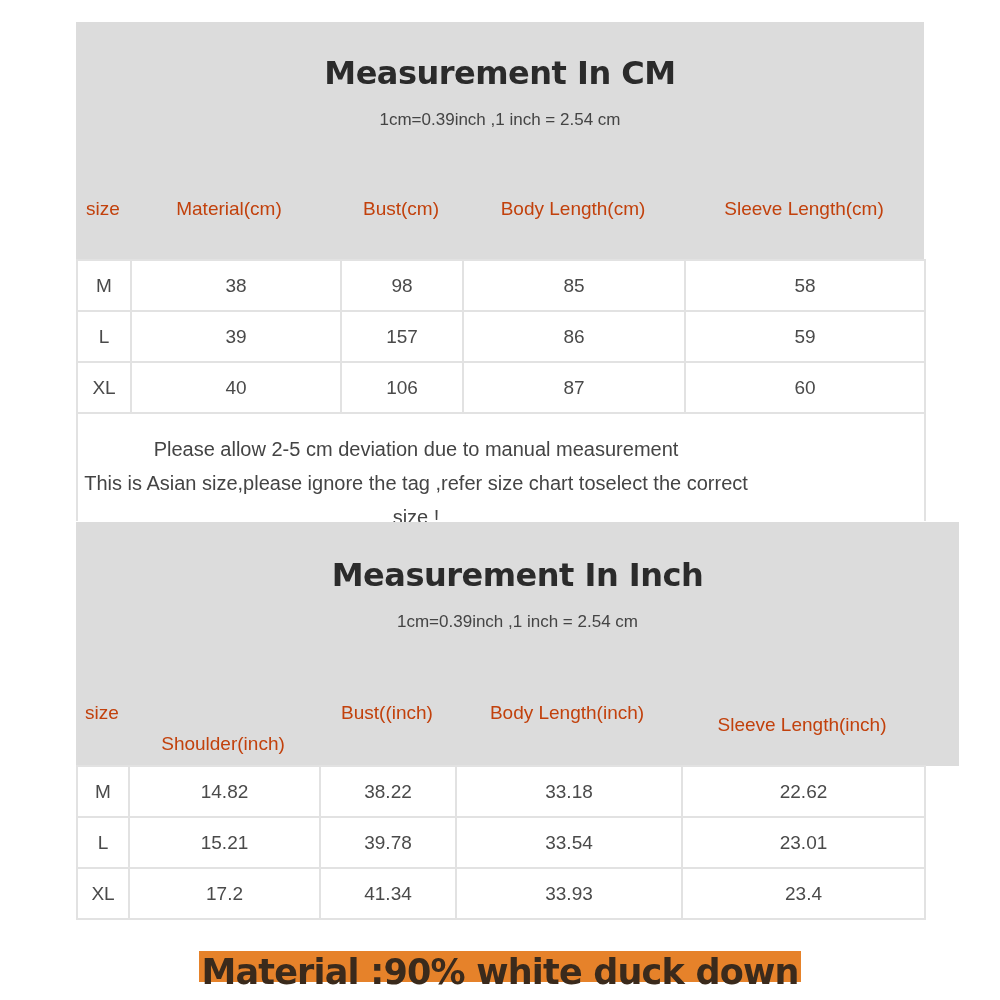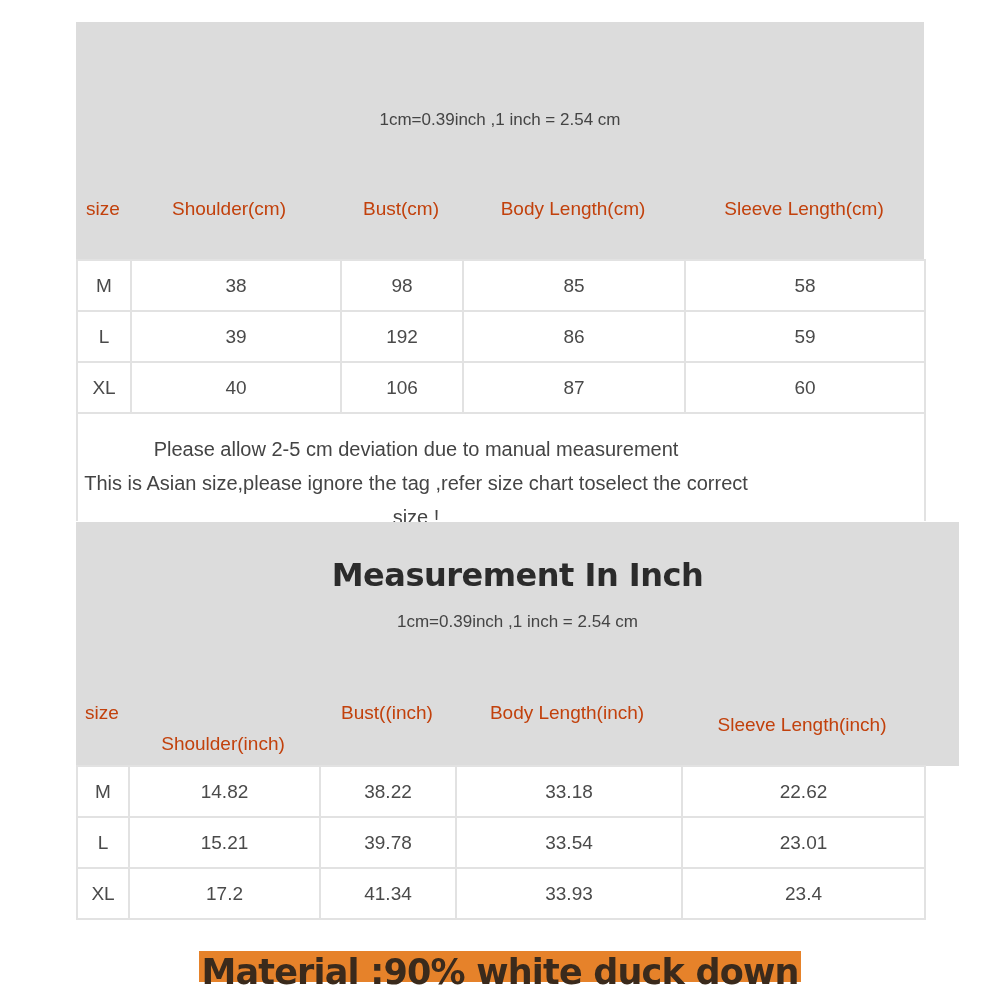--- a/index.html
+++ b/index.html
@@ -11,24 +11,25 @@
   .hdr { position:absolute; top:0; font-size:19px; color:#c2410c; white-space:nowrap; transform:translateX(-50%); }
   table.grid { position:absolute; left:76px; width:848px; border-collapse:collapse; table-layout:fixed; background:#fff; }
   table.grid td { border:2px solid #e2e2e2; text-align:center; font-size:19px; color:#4a4a4a; padding:0; }
   .note { position:absolute; left:76px; width:680px; text-align:center; font-size:20px; color:#444; line-height:34px; }
   .material { position:absolute; left:199px; top:951px; width:602px; height:31px; background:#e6822a; font-family:"DejaVu Sans", sans-serif; font-weight:bold; font-size:35px; color:#3a2a1c; line-height:42px; text-align:center; letter-spacing:-0.8px; white-space:nowrap; }
 </style>
 </head>
 <body>
 
 <div class="panel gray" style="top:22px;height:238px;">
+  <div class="title" style="top:32px;">Measurement In CM</div>
   <div class="sub" style="top:88px;">1cm=0.39inch ,1 inch = 2.54 cm</div>
   <div style="position:absolute;left:0;top:176px;width:100%;height:30px;">
     <span class="hdr" style="left:27px;">size</span>
-    <span class="hdr" style="left:153px;">Shoulder(cm)</span>
+    <span class="hdr" style="left:153px;">Material(cm)</span>
     <span class="hdr" style="left:325px;">Bust(cm)</span>
     <span class="hdr" style="left:497px;">Body Length(cm)</span>
     <span class="hdr" style="left:728px;">Sleeve Length(cm)</span>
   </div>
 </div>
 
 <table class="grid" style="top:259px;">
   <colgroup>
     <col style="width:54px">
       <col style="width:210px">
@@ -40,21 +41,21 @@
       <tr style="height:51px;">
     <td>M</td>
     <td>38</td>
     <td>98</td>
     <td>85</td>
     <td>58</td>
   </tr>
   <tr style="height:51px;">
     <td>L</td>
     <td>39</td>
-    <td>192</td>
+    <td>157</td>
     <td>86</td>
     <td>59</td>
   </tr>
   <tr style="height:51px;">
     <td>XL</td>
     <td>40</td>
     <td>106</td>
     <td>87</td>
     <td>60</td>
   </tr>

